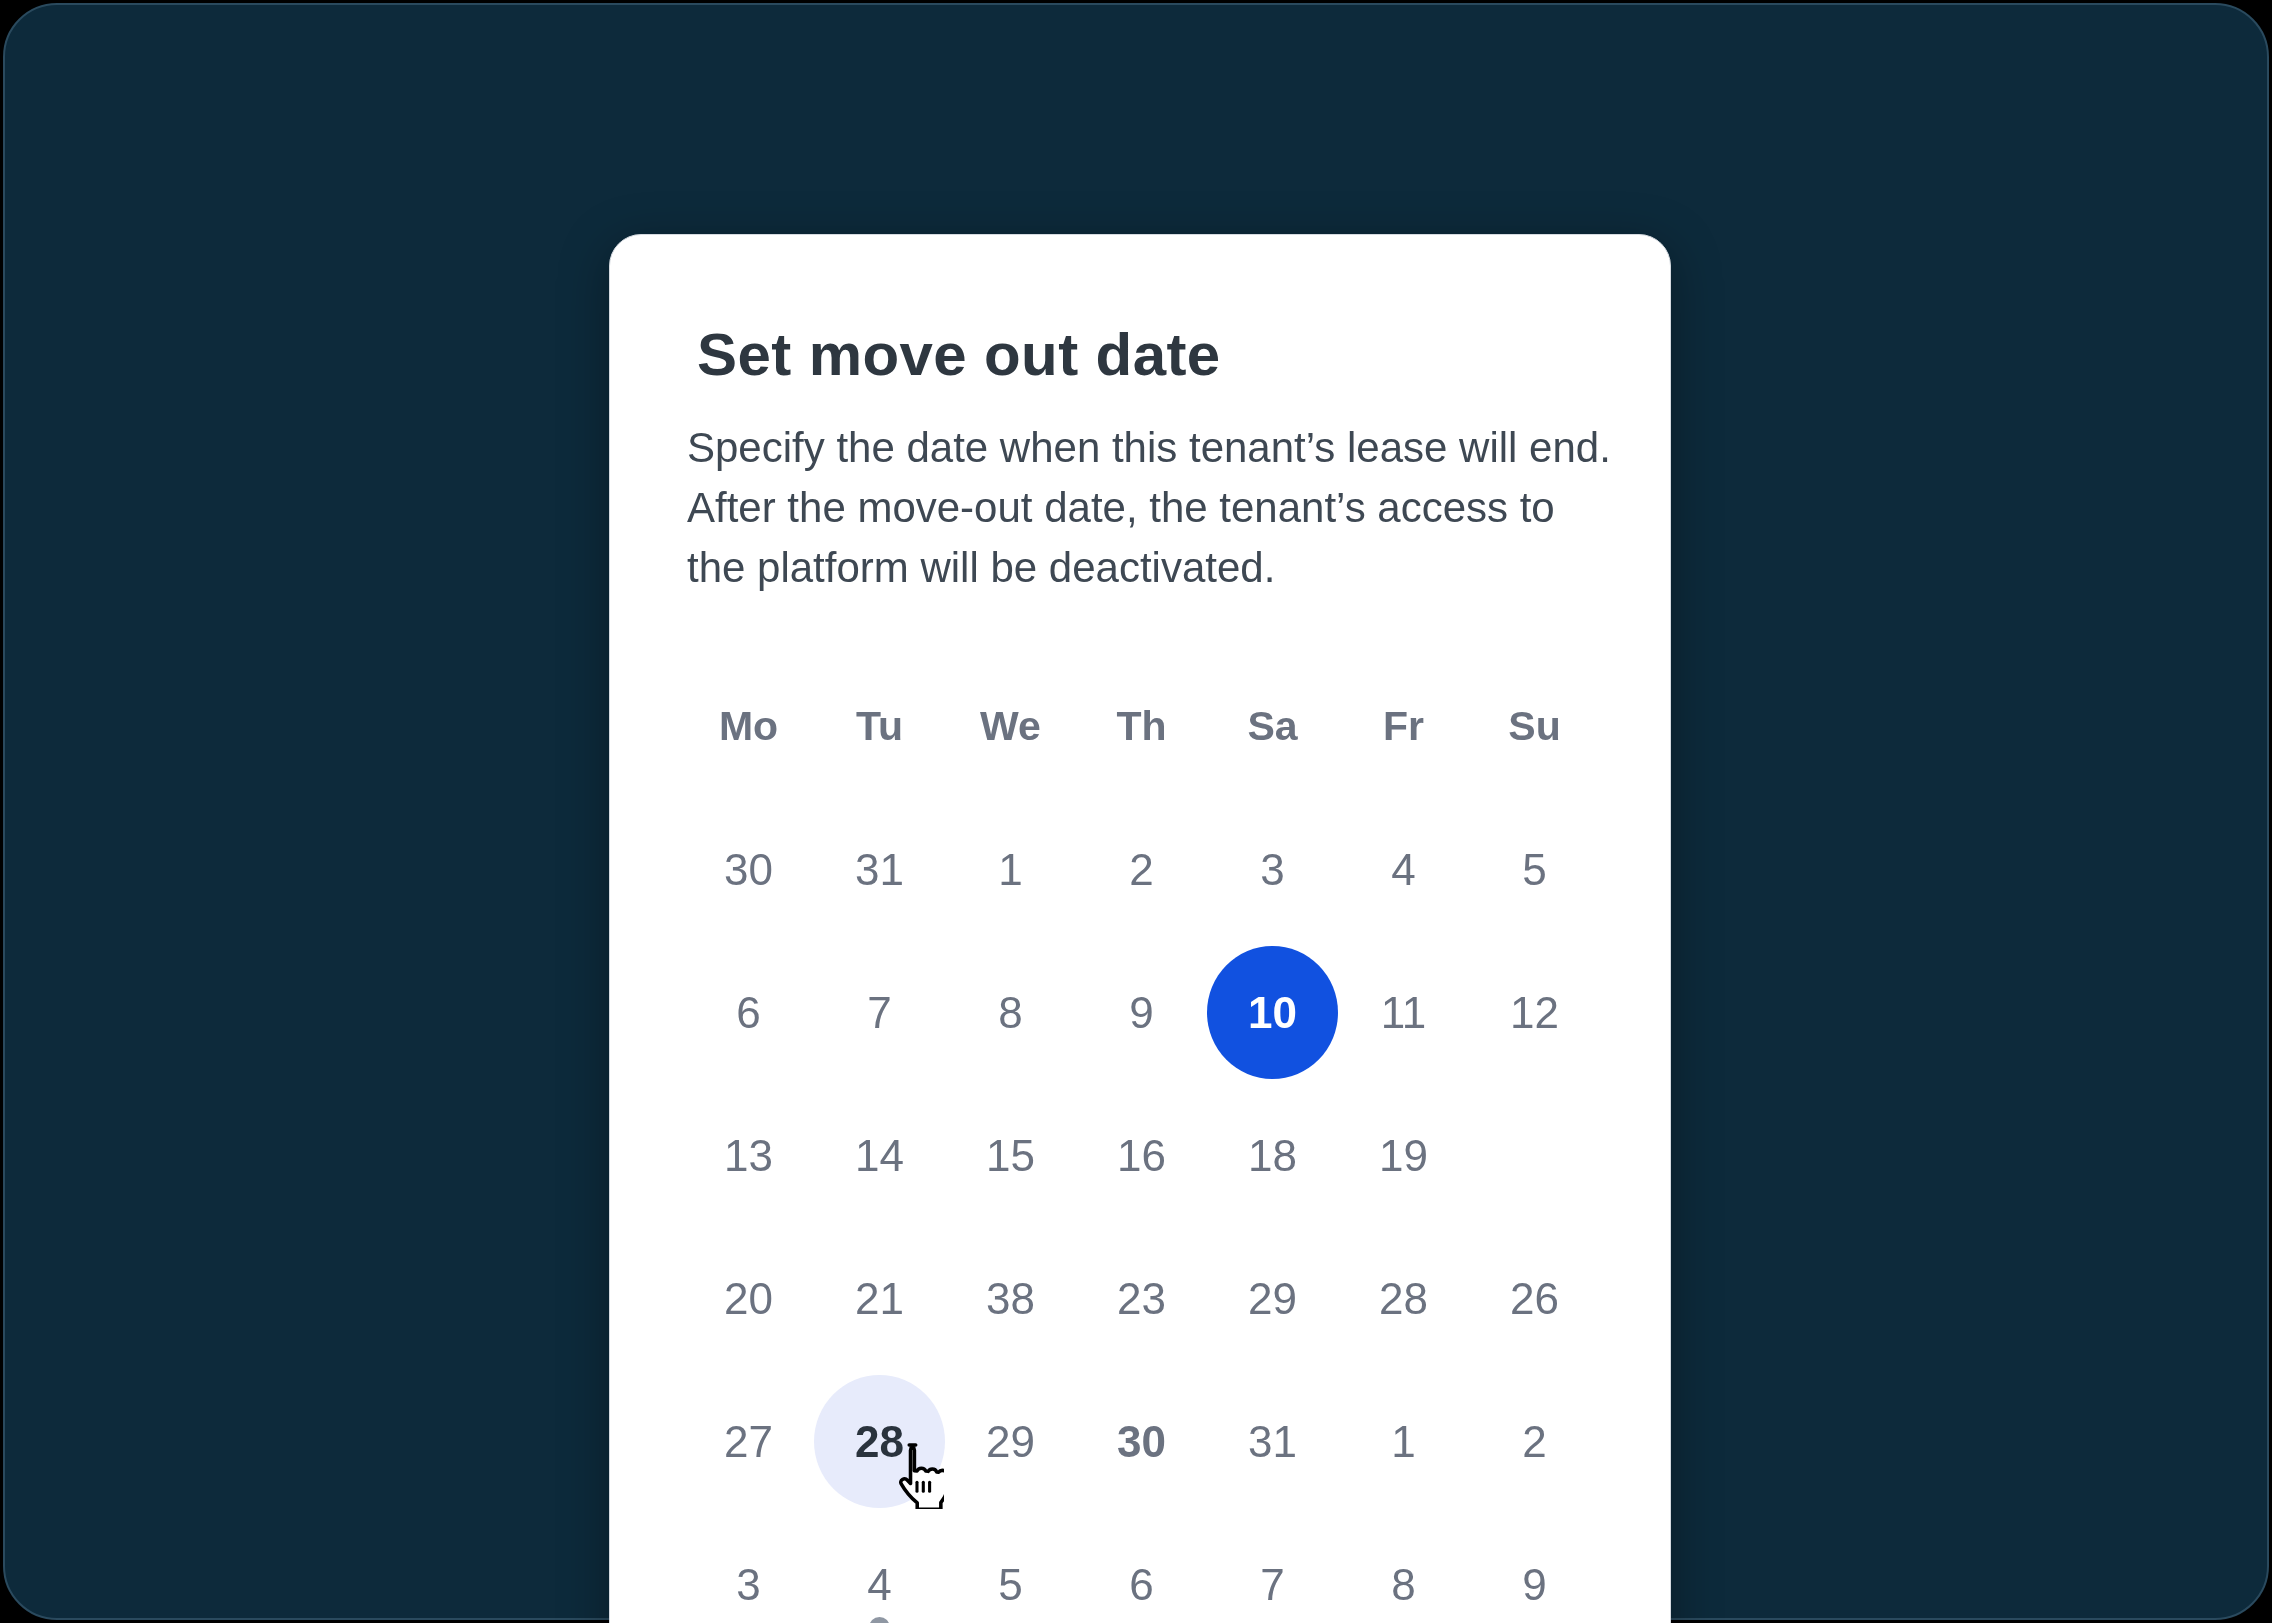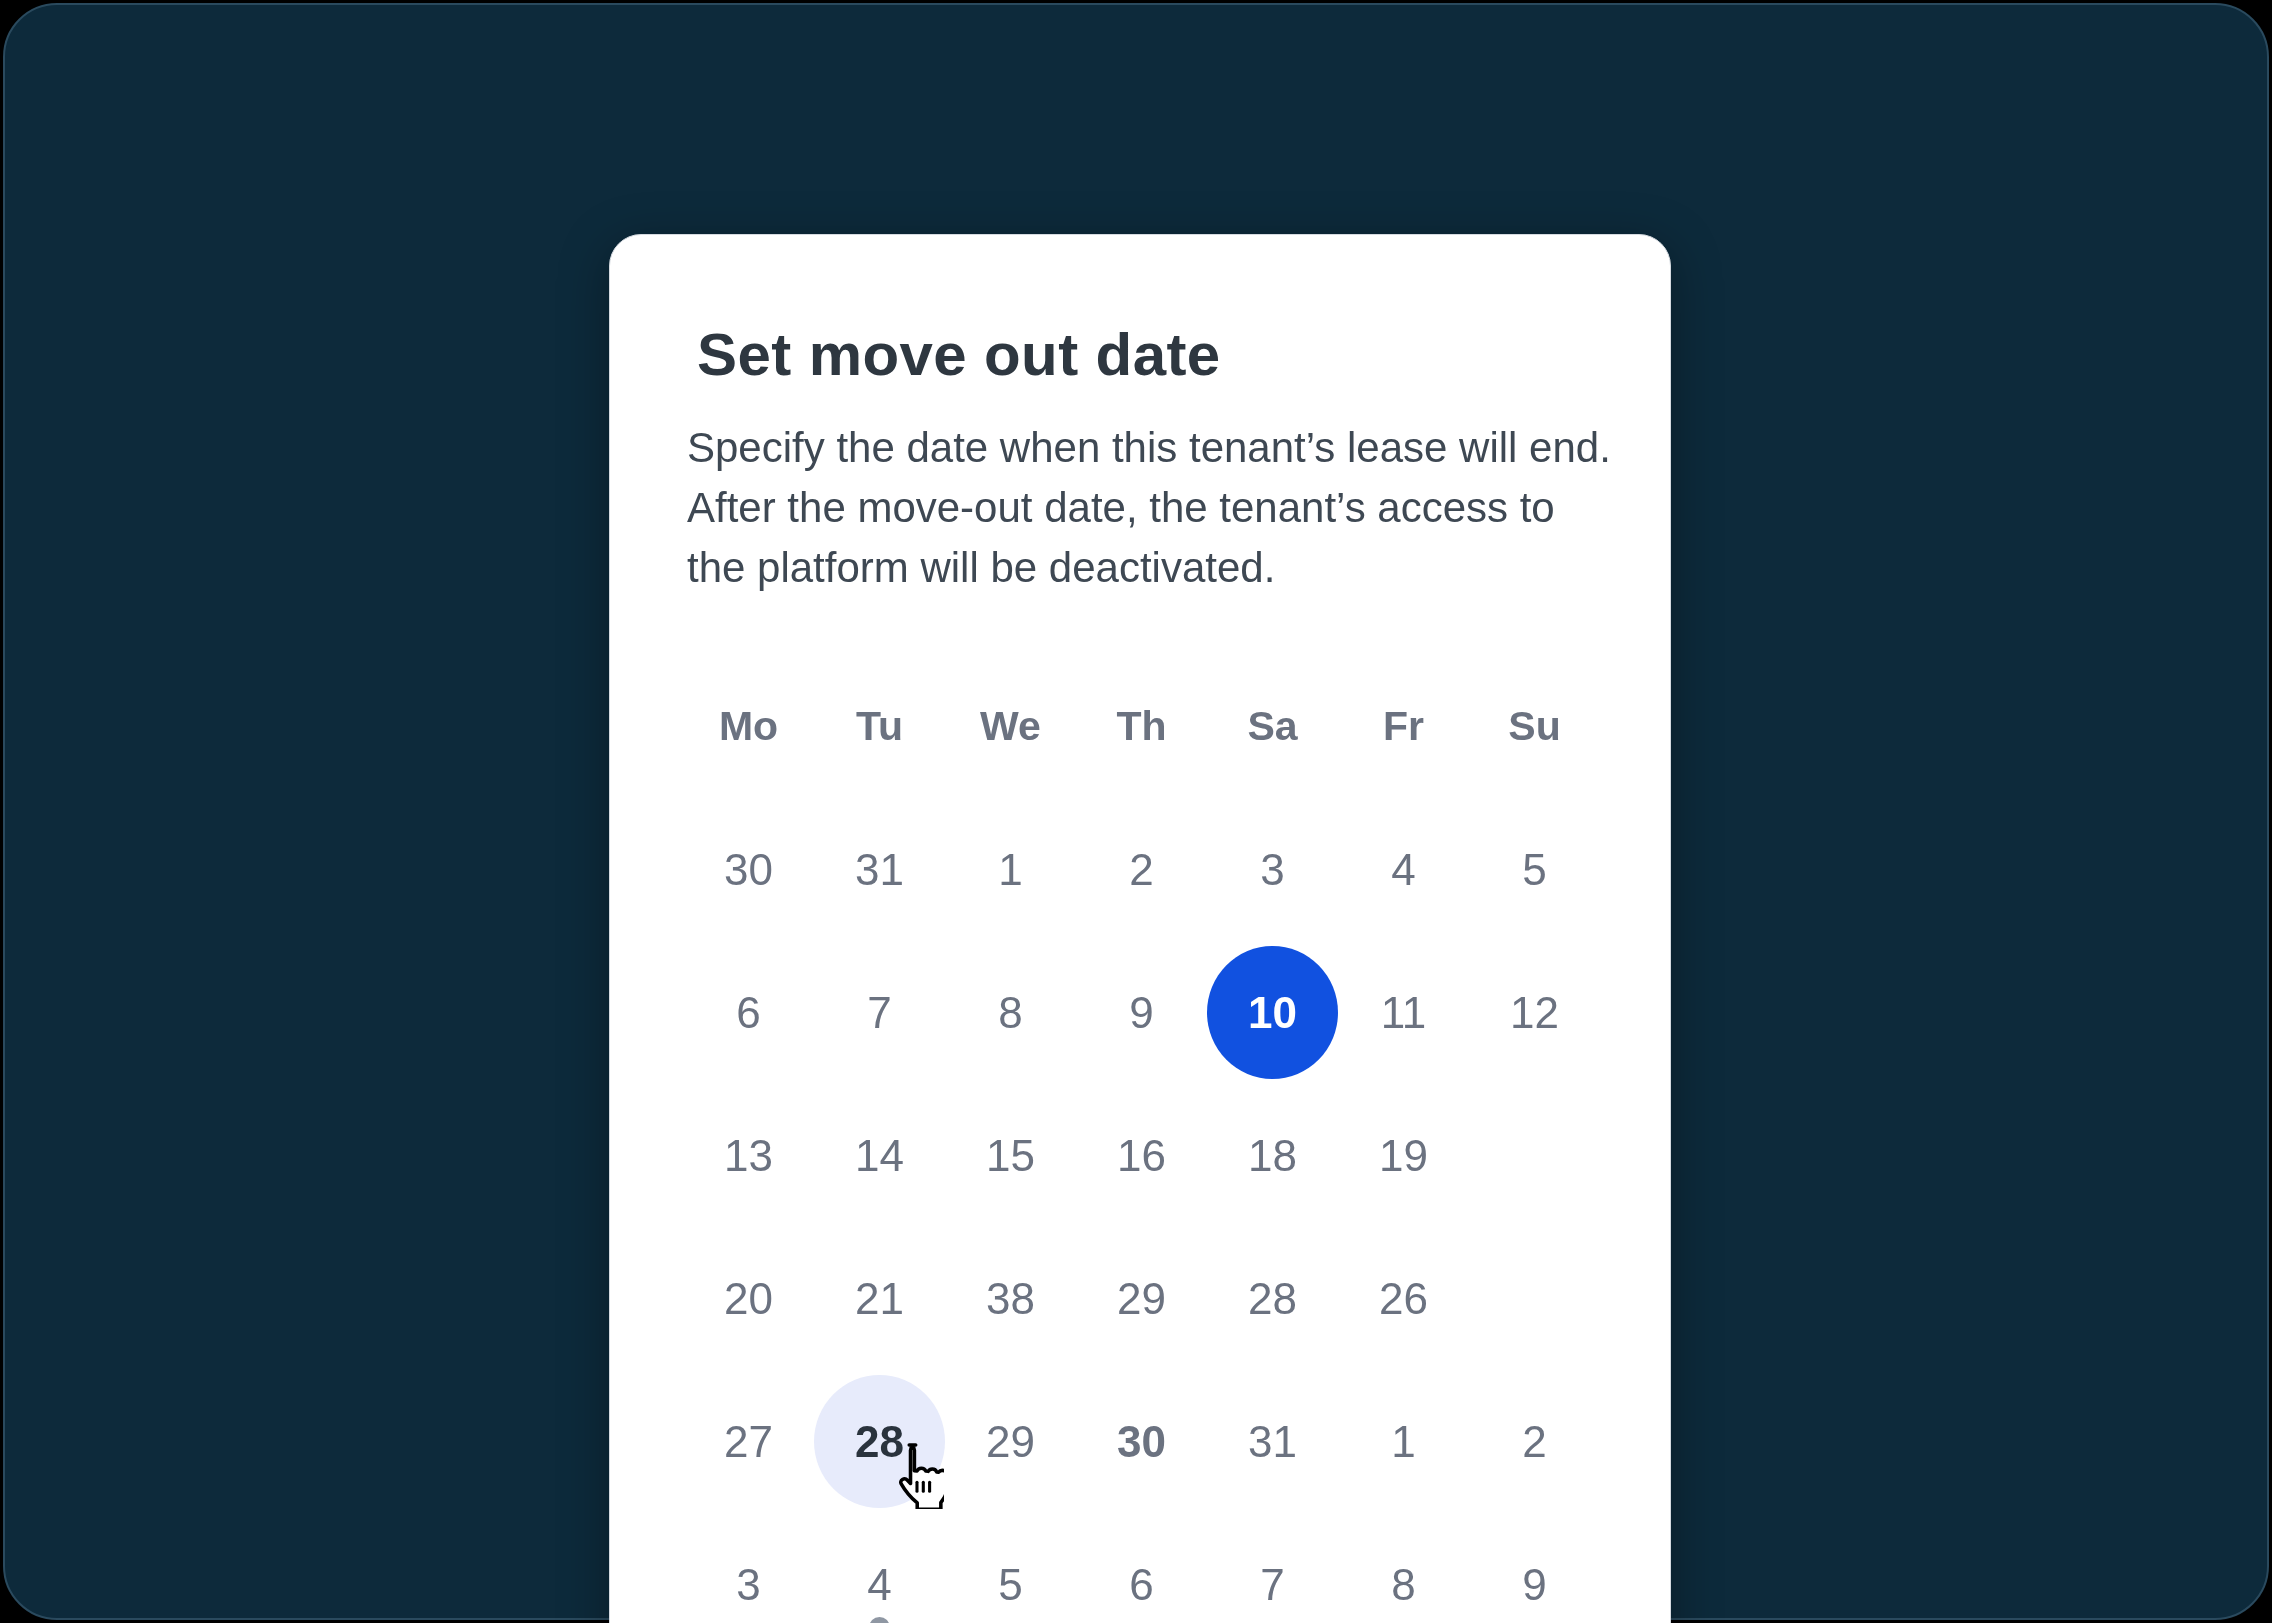--- a/index.html
+++ b/index.html
@@ -221,20 +221,23 @@
         </div>
         <div class="cal-row">
           <div class="cal-cell">
             <div class="daynum">20</div>
           </div>
           <div class="cal-cell">
             <div class="daynum">21</div>
           </div>
           <div class="cal-cell">
             <div class="daynum">38</div>
+          </div>
+          <div class="cal-cell">
+            <div class="daynum">23</div>
           </div>
           <div class="cal-cell">
             <div class="daynum">29</div>
           </div>
           <div class="cal-cell">
             <div class="daynum">28</div>
           </div>
           <div class="cal-cell">
             <div class="daynum">26</div>
           </div>

